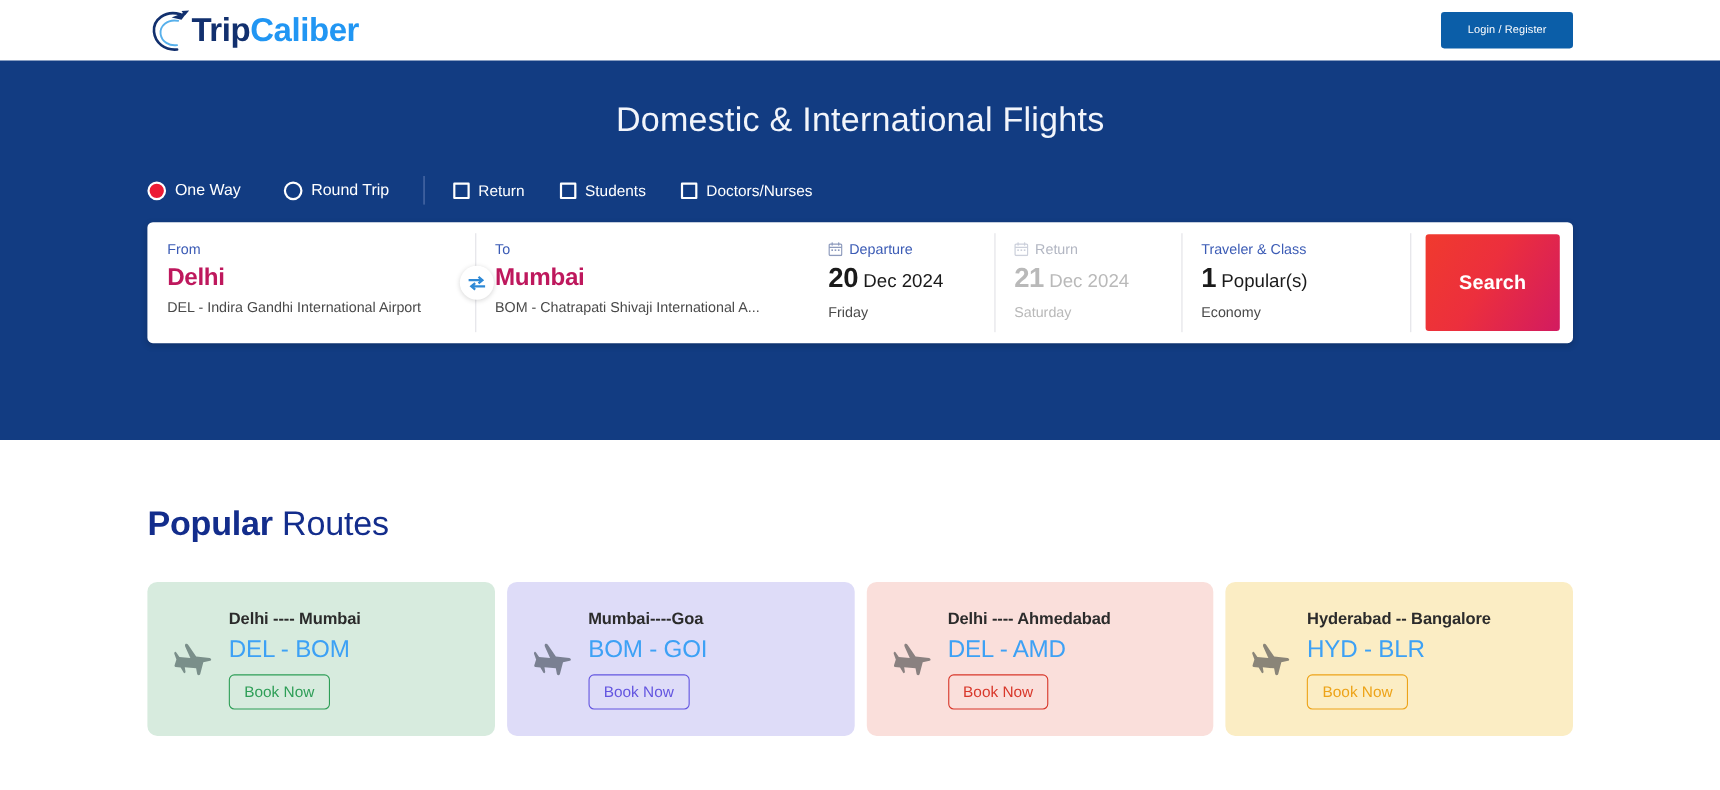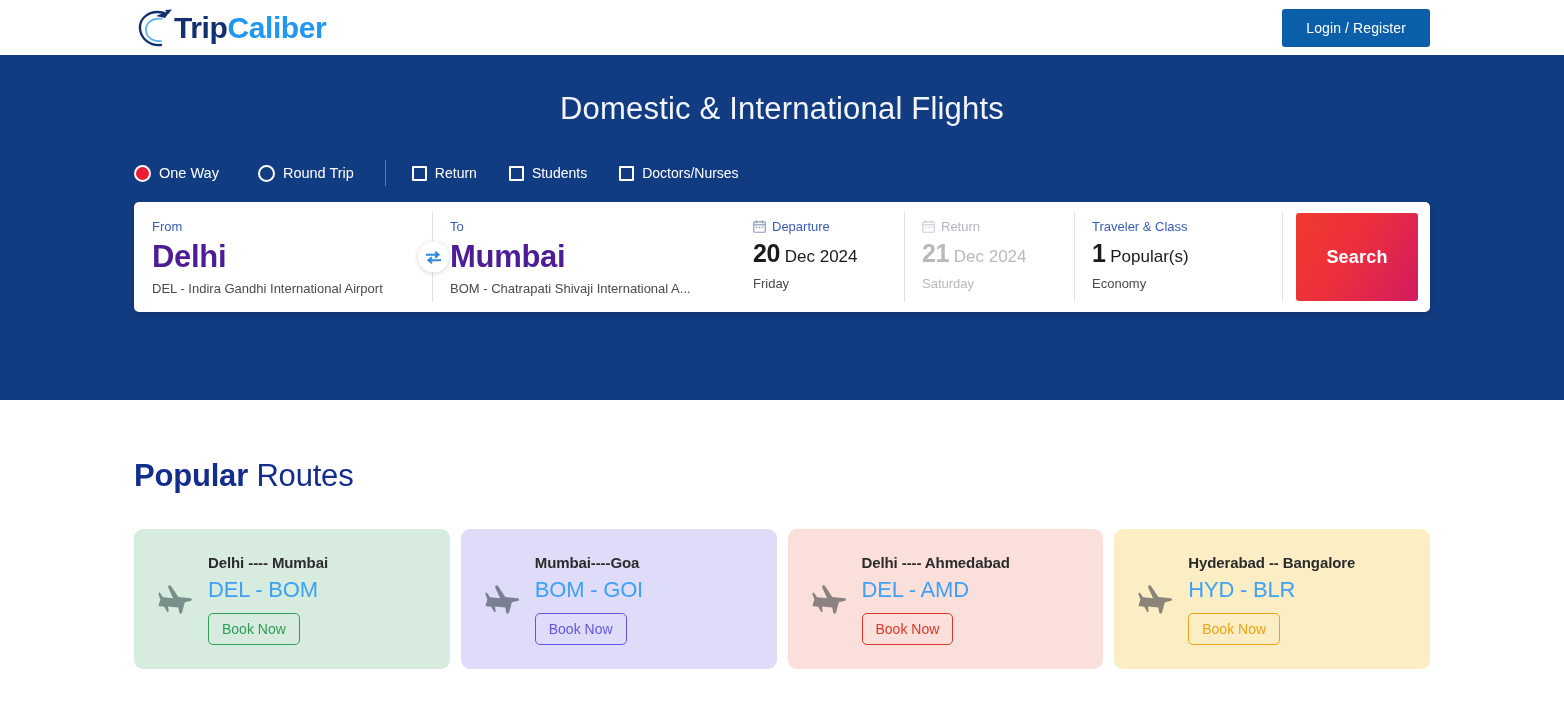--- a/index.html
+++ b/index.html
@@ -39,21 +39,21 @@
     letter-spacing: -0.4px;
     line-height: 1;
   }
   .logo-trip { color: #12306e; }
   .logo-caliber { color: #2196f3; }
 
   .login-btn {
     background: #0b5ea8;
     color: #ffffff;
     border: none;
-    font-size: 14px;
+    font-size: 10px;
     font-family: "Liberation Sans", sans-serif;
     padding: 11px 24px;
     border-radius: 3px;
     cursor: pointer;
     letter-spacing: 0.1px;
   }
 
   
   .hero {
     background: #123c82;
@@ -158,23 +158,23 @@
     font-size: 13px;
     color: #3b5bb5;
     margin-bottom: 7px;
     display: flex;
     align-items: center;
     gap: 6px;
     line-height: 1;
   }
   .field-label.muted { color: #b2b6c2; }
   .field-value {
-    font-size: 31px;
-    font-weight: bold;
-    color: #4c1d95;
+    font-size: 22px;
+    font-weight: bold;
+    color: #be185d;
     line-height: 1.08;
     letter-spacing: -0.3px;
     white-space: nowrap;
   }
   .field-sub {
     font-size: 13px;
     color: #4a4a4a;
     margin-top: 8px;
     white-space: nowrap;
     overflow: hidden;

